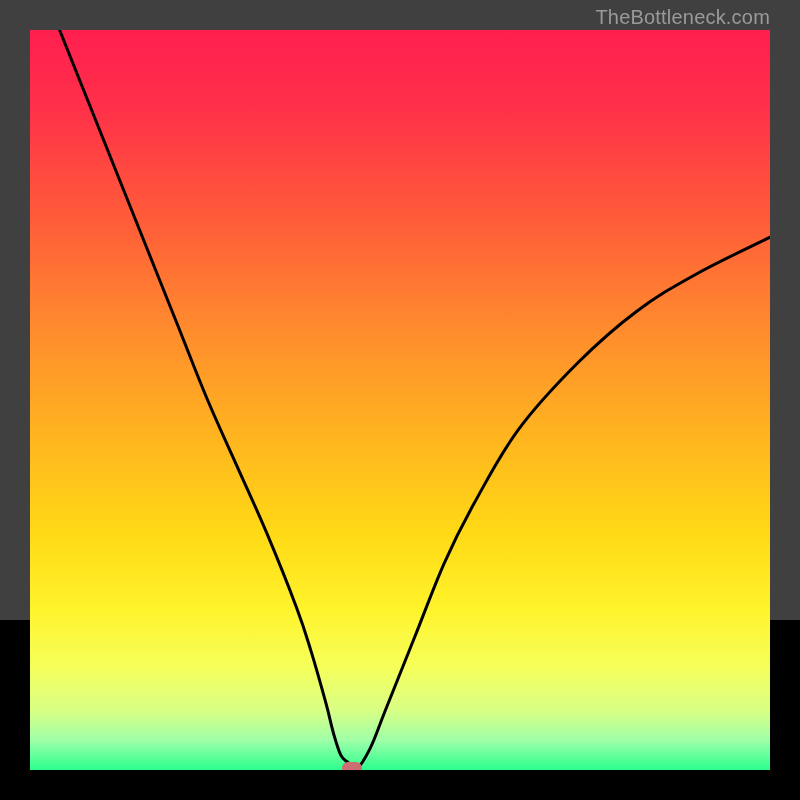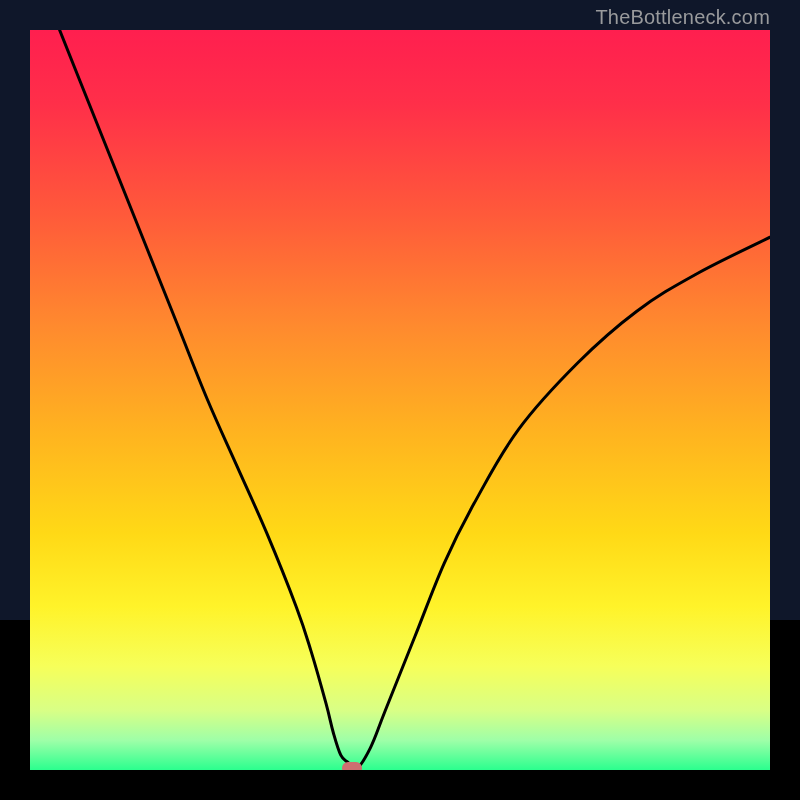--- a/index.html
+++ b/index.html
@@ -10,21 +10,21 @@
     background: #000;
     overflow: hidden;
     font-family: Arial, Helvetica, sans-serif;
   }
   .frame {
     position: absolute;
     left: 0;
     top: 0;
     width: 800px;
     height: 620px;
-    background: #0f172a;
+    background: #404040;
   }
   .plot-area {
     position: absolute;
     left: 30px;
     top: 30px;
     width: 740px;
     height: 740px;
     overflow: hidden;
   }
   .gradient-bg {

